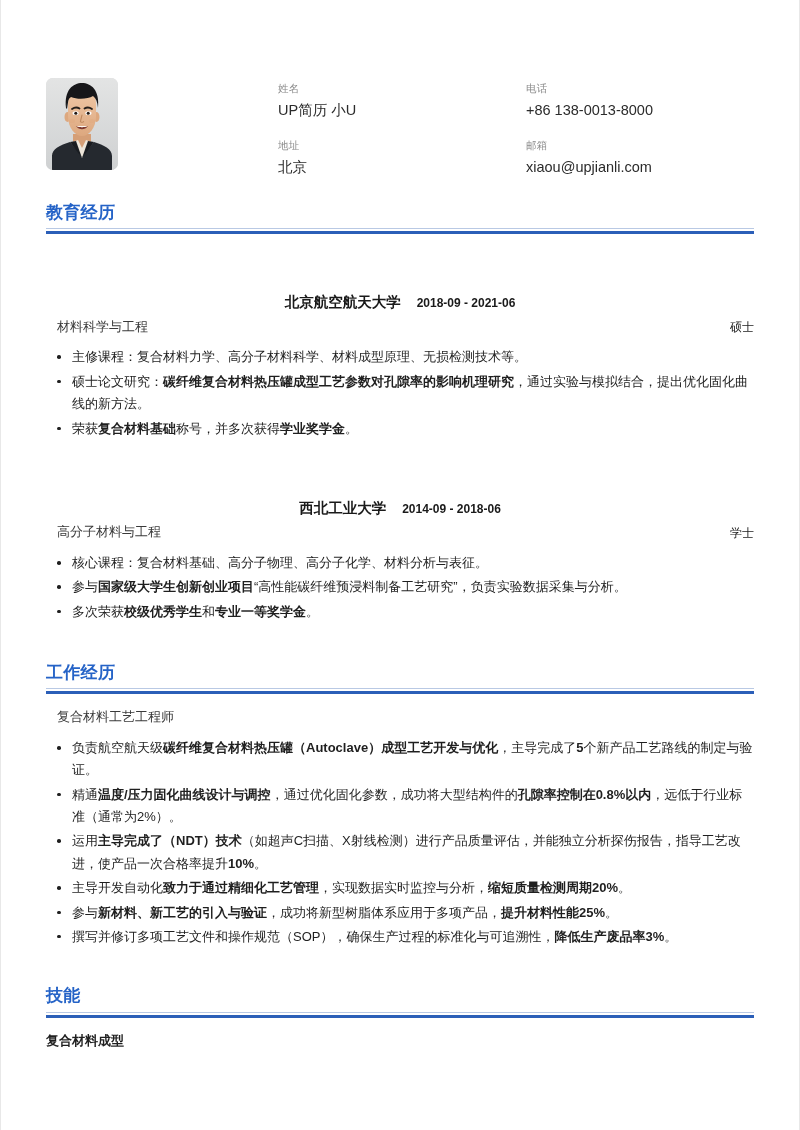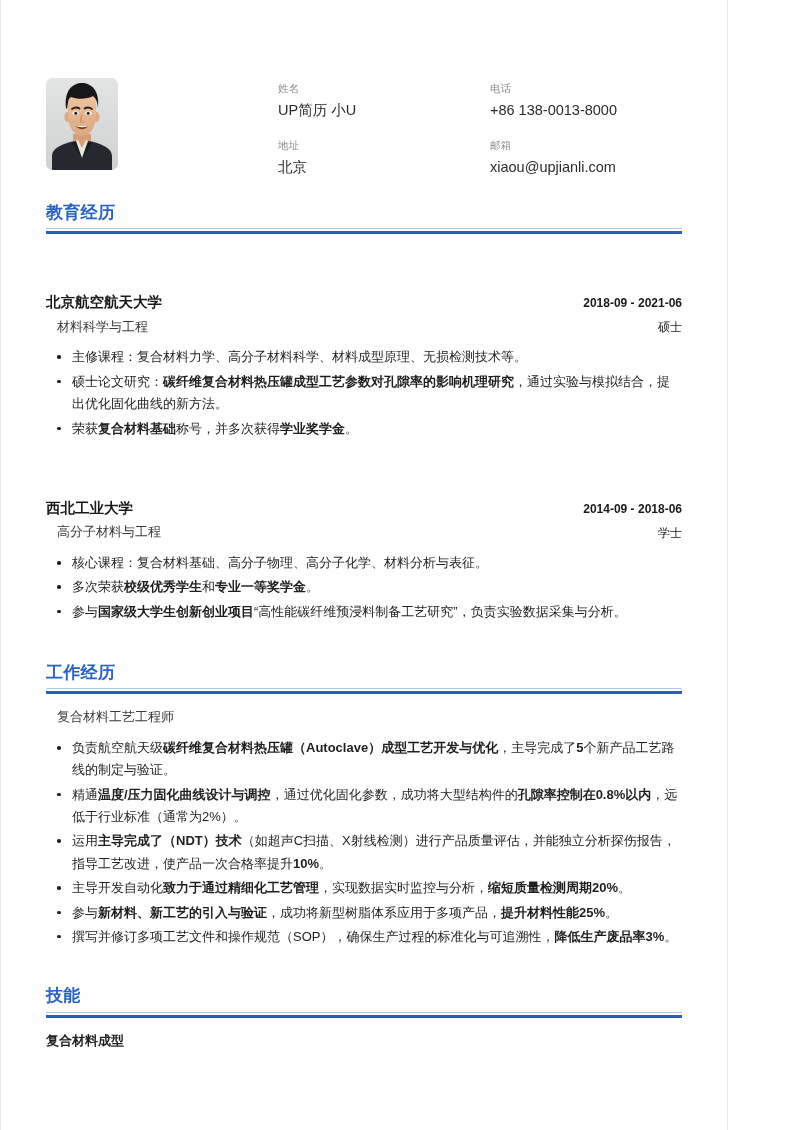--- a/index.html
+++ b/index.html
@@ -9,21 +9,21 @@
   }
   body {
     width: 800px;
     height: 1130px;
     overflow: hidden;
     font-family: "Liberation Sans", "DejaVu Sans", sans-serif;
     color: #1a1a1a;
   }
   .page {
     position: relative;
-    width: 728px;
+    width: 800px;
     height: 1130px;
     background: #ffffff;
     box-sizing: border-box;
     border-left: 1px solid #e8e8e8;
     border-right: 1px solid #e8e8e8;
     overflow: hidden;
   }
   .page-inner {
     padding: 0 45px;
   }
@@ -89,21 +89,21 @@
   }
   .rule-thick {
     height: 3px;
     background: #2b5fb8;
   }
 
   
   .entry { margin-top: 14px; }
   .entry-head {
     display: flex;
-    justify-content: space-between;
+    justify-content: center;
     align-items: baseline;
     gap: 16px;
   }
   .entry-org {
     font-size: 14.5px;
     font-weight: bold;
     color: #1a1a1a;
     line-height: 1.35;
   }
   .entry-date {
@@ -279,22 +279,22 @@
         <div class="entry-head">
           <div class="entry-org">西北工业大学</div>
           <div class="entry-date">2014-09 - 2018-06</div>
         </div>
         <div class="entry-sub">
           <div class="entry-major">高分子材料与工程</div>
           <div class="entry-degree">学士</div>
         </div>
         <ul class="bullets">
             <li><span>核心课程：复合材料基础、高分子物理、高分子化学、材料分析与表征。</span></li>
+            <li><span>参与</span><b>国家级大学生创新创业项目</b><span>“高性能碳纤维预浸料制备工艺研究”，负责实验数据采集与分析。</span></li>
             <li><span>多次荣获</span><b>校级优秀学生</b><span>和</span><b>专业一等奖学金</b><span>。</span></li>
-            <li><span>参与</span><b>国家级大学生创新创业项目</b><span>“高性能碳纤维预浸料制备工艺研究”，负责实验数据采集与分析。</span></li>
           </ul>
       </div>
     </div>
 
     <div class="section work-section">
       <div class="section-title">工作经历</div>
       <div class="rule-thin"></div>
       <div class="rule-thick"></div>
 
       <div class="entry">

